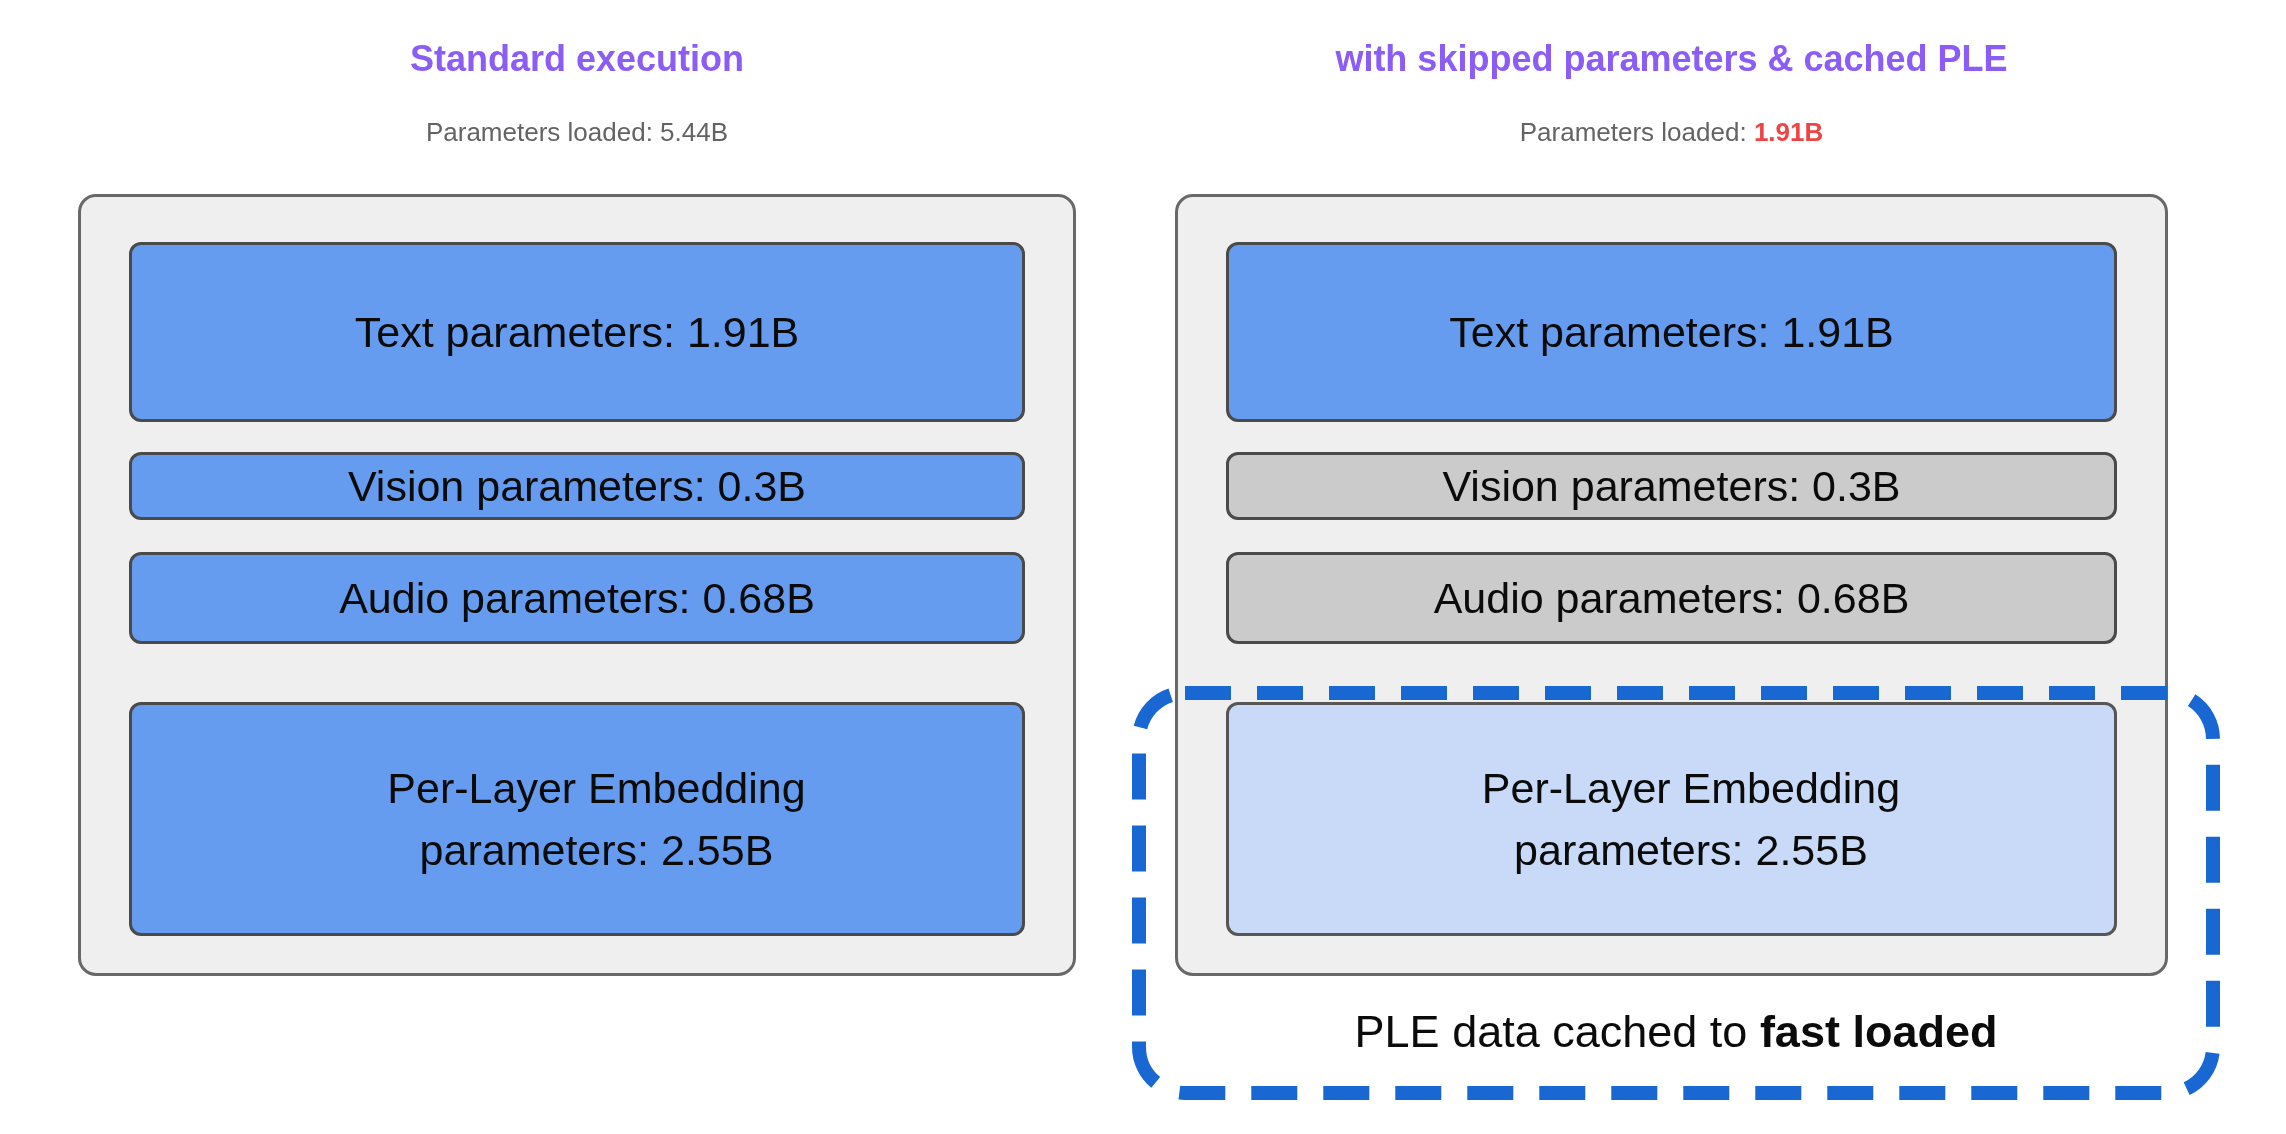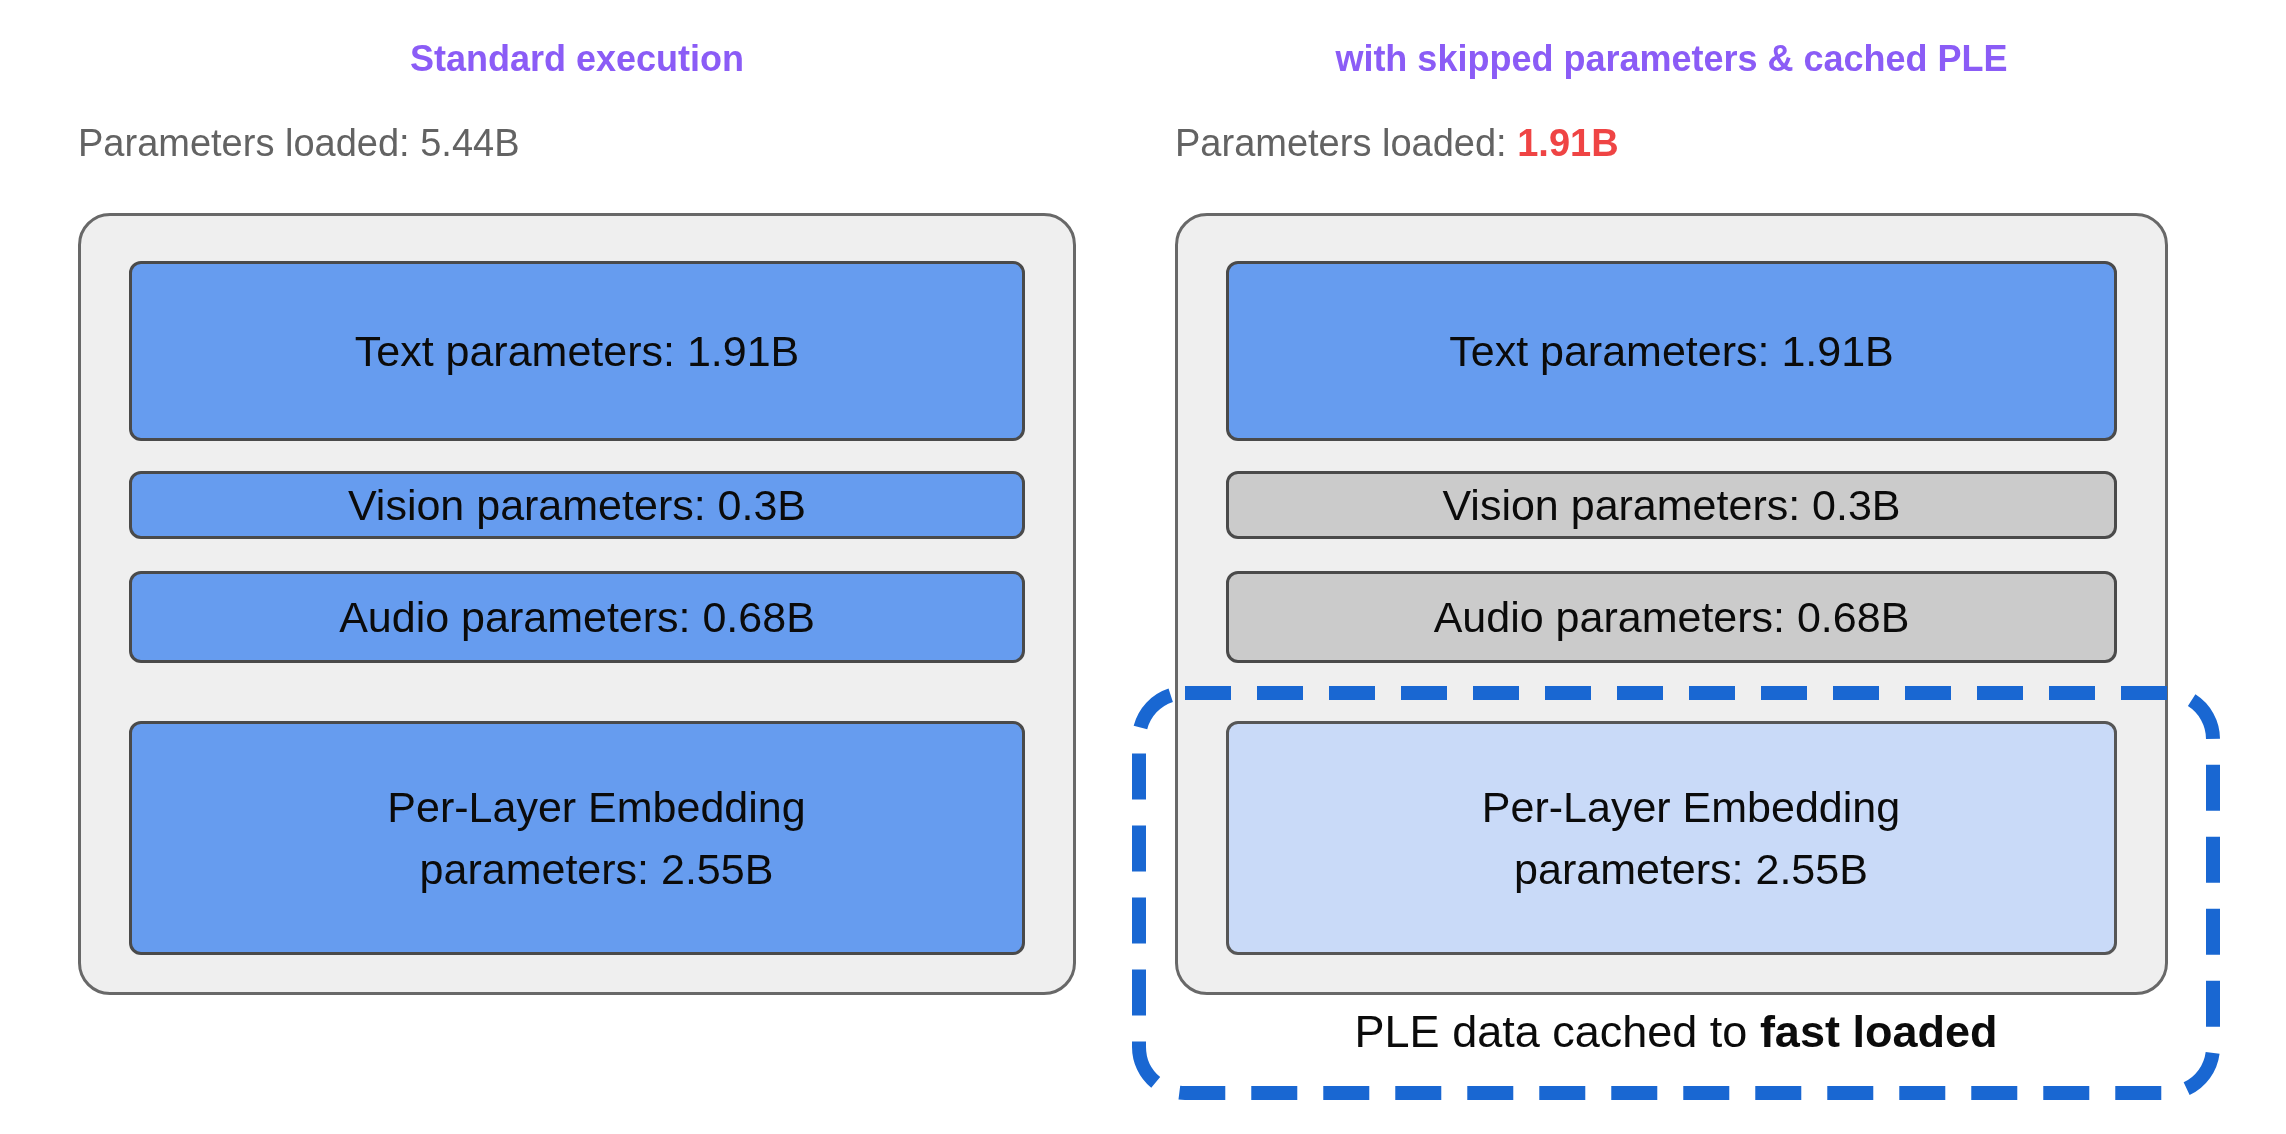--- a/index.html
+++ b/index.html
@@ -20,38 +20,37 @@
     font-size: 36px;
     font-weight: bold;
     color: #8b5cf6;
     line-height: 62px;
     white-space: nowrap;
   }
   .panel-subtitle {
     position: absolute;
     top: 108px;
     height: 48px;
-    text-align: left;
-    font-size: 38px;
+    text-align: center;
+    font-size: 26px;
     color: #636363;
     line-height: 48px;
     white-space: nowrap;
-    margin-top: 11px;
   }
   .panel-subtitle .subtitle-value-bold {
     font-weight: bold;
     color: #ef4444;
   }
   .params-container {
     position: absolute;
-    top: 213px;
+    top: 194px;
     height: 782px;
     background: var(--panel-gray, #EFEFEF);
     border: 3px solid #686868;
-    border-radius: 32px;
+    border-radius: 18px;
     box-sizing: border-box;
   }
   .left-pos   { left: 78px;   width: 998px; }
   .right-pos  { left: 1175px; width: 993px; }
   .param-box {
     position: absolute;
     left: 48px;
     right: 48px;
     border: 3px solid #4a4a4a;
     border-radius: 12px;

